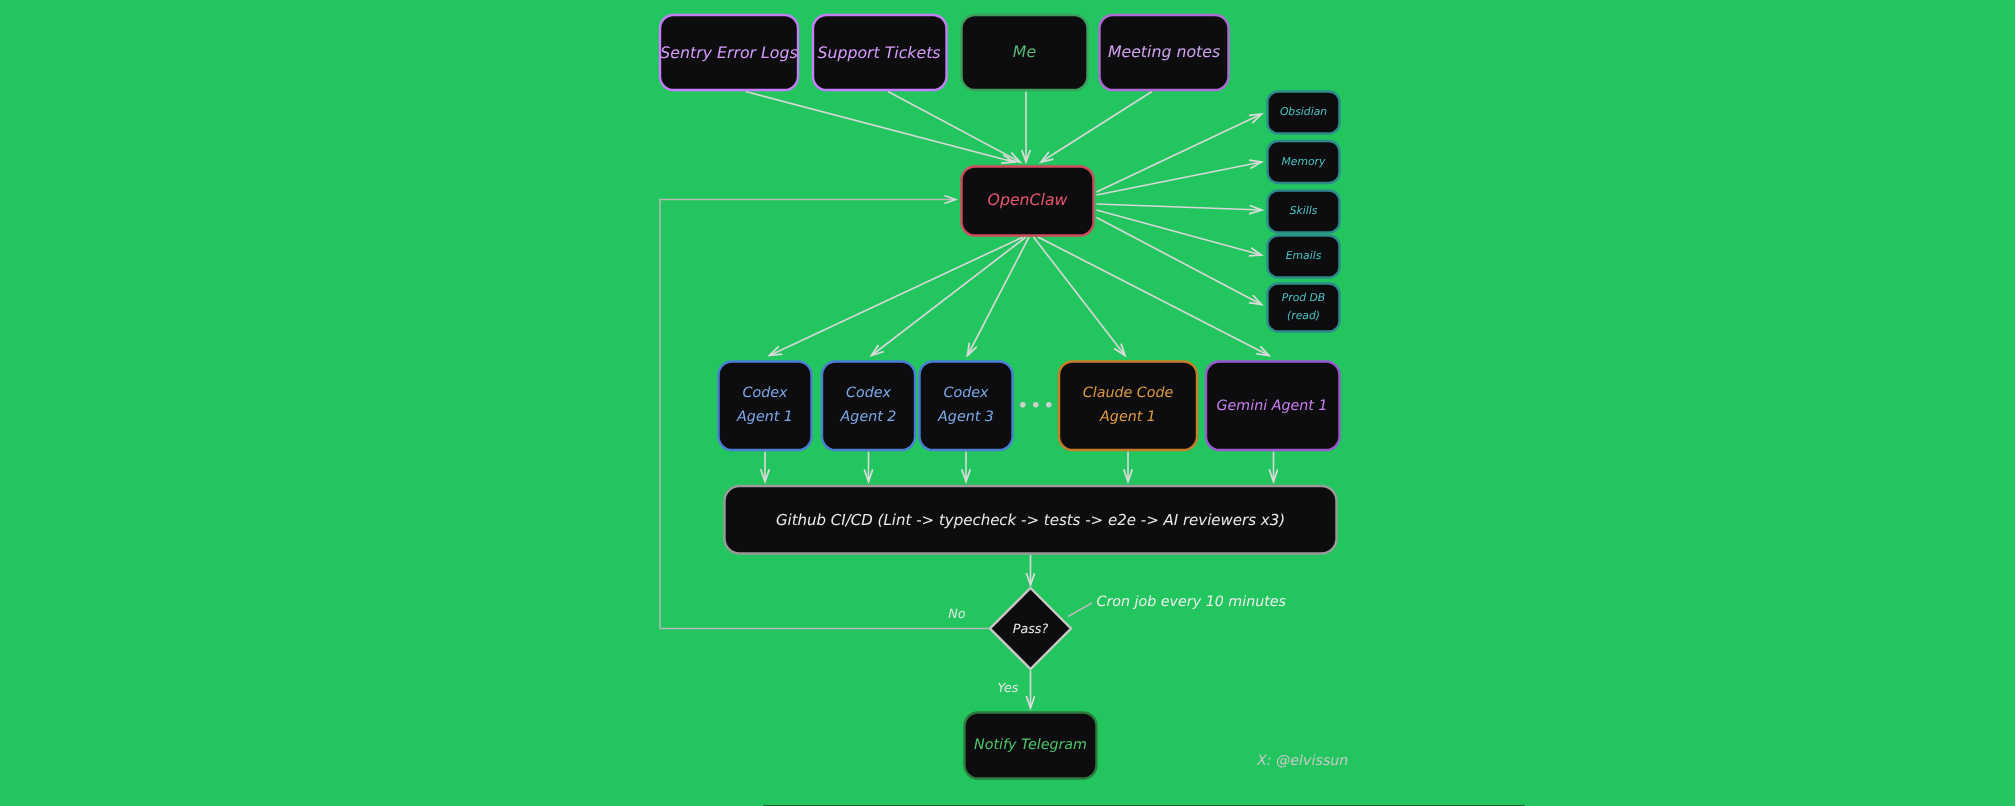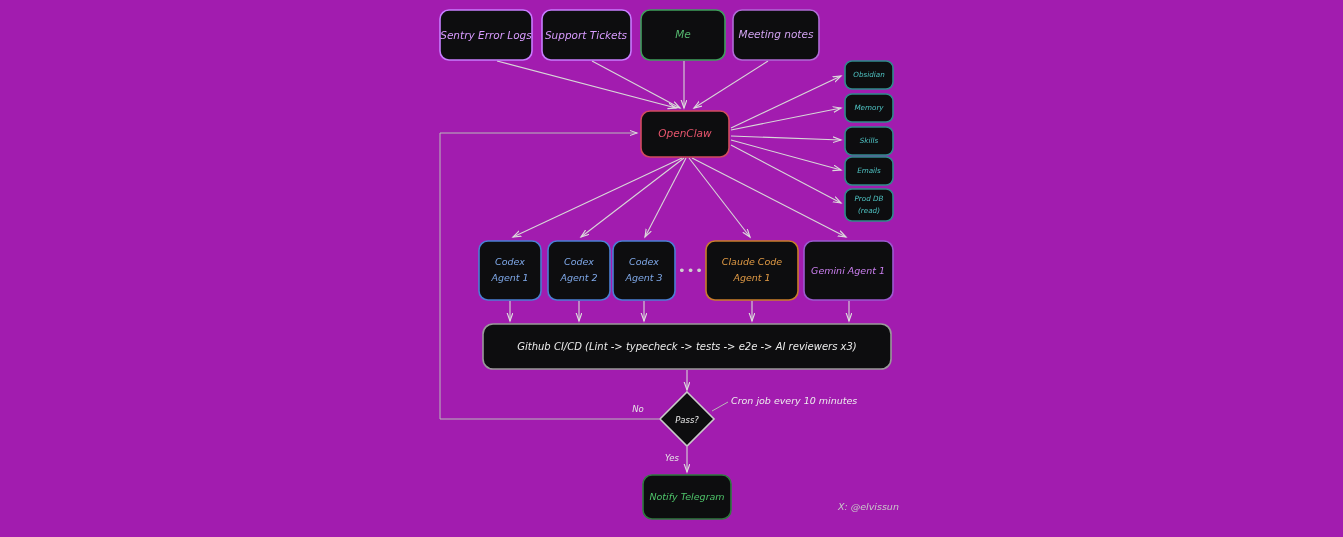--- a/index.html
+++ b/index.html
@@ -11,21 +11,21 @@
   body {
     width: 1343px;
     height: 537px;
     overflow: hidden;
     font-family: "DejaVu Sans", sans-serif;
   }
   #canvas {
     position: relative;
     width: 1343px;
     height: 537px;
-    background: #a21caf;
+    background: #22c55e;
   }
   svg.diagram {
     position: absolute;
     left: 0;
     top: 0;
     width: 1343px;
     height: 537px;
   }
   .node-rect {
     fill: #0d0d0f;

